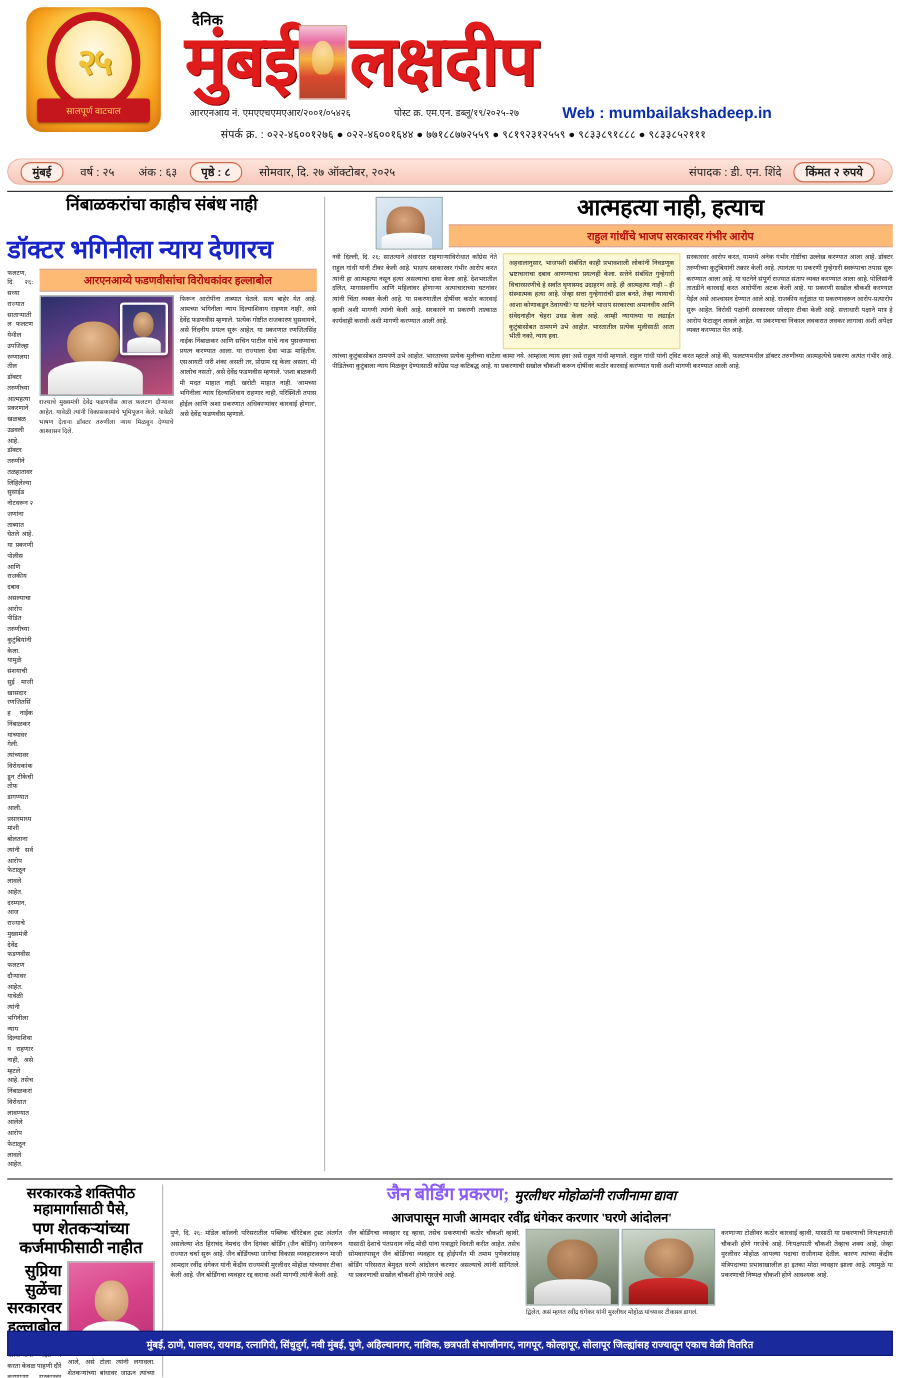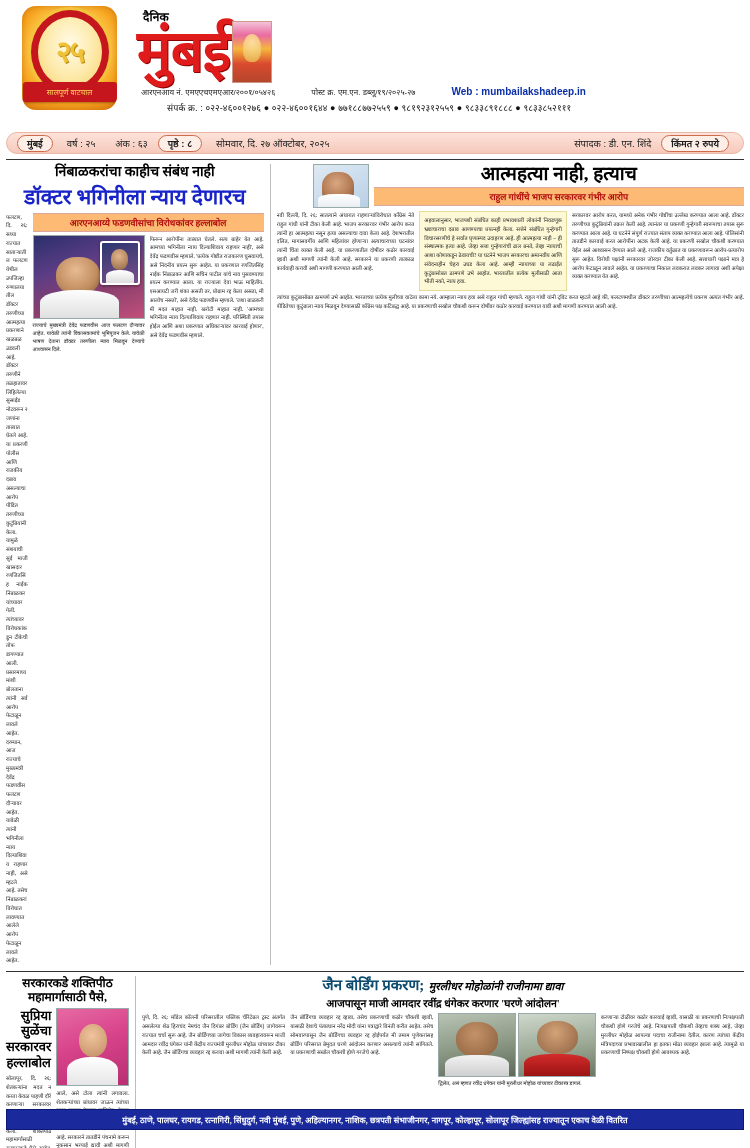--- a/index.html
+++ b/index.html
@@ -13,21 +13,21 @@
 
   
   .masthead {
     position: relative;
     height: 128px;
     display: flex;
     align-items: flex-start;
     padding: 6px 8px 0 8px;
   }
   .emblem {
-    width: 95px; height: 104px;
+    width: 112px; height: 104px;
     border-radius: 14px;
     background:
       radial-gradient(circle at 50% 42%, #fff7d0 0%, #ffd75e 38%, #f7a51f 68%, #e07c12 100%);
     position: relative;
     flex: 0 0 auto;
     margin-left: 14px;
     box-shadow: inset 0 0 6px rgba(180,90,0,.5);
     overflow: hidden;
   }
   .emblem .ring {
@@ -79,21 +79,21 @@
     content:""; position:absolute; left:50%; top:20%;
     transform:translateX(-50%);
     width: 18px; height: 28px; border-radius: 50% 50% 40% 40%;
     background: radial-gradient(circle at 50% 30%, #ffe9a8, #e8b44a);
     opacity:.85;
   }
   .regline {
     font-size: 8px; color:#1a1a1a; margin-top: 3px;
     display:flex; gap: 36px; align-items:center; padding-left: 4px;
   }
-  .regline .web { color:#0b2fa8; font-weight:bold; font-size:10px; }
+  .regline .web { color:#0b2fa8; font-weight:bold; font-size:13px; }
   .contactline {
     font-size: 9px; color:#111; margin-top: 4px; padding-left: 30px;
     letter-spacing: .1px;
   }
 
   
   .infobar {
     margin: 4px 6px 0 6px;
     height: 22px;
     border-radius: 11px;
@@ -121,21 +121,21 @@
     word-break: break-word;
   }
 
   .hl-black {
     font-family:"Liberation Serif", serif; font-weight:bold; color:#000;
   }
   .hl-blue {
     font-family:"Liberation Serif", serif; font-weight:bold; color:#1824c9;
   }
   .hl-red {
-    font-family:"Liberation Serif", serif; font-weight:bold; color:#0c4a6e;
+    font-family:"Liberation Serif", serif; font-weight:bold; color:#8b5cf6;
   }
   .subbar {
     background:#fdba74; color:#b31010; font-weight:bold;
     font-size:9px; text-align:center; padding:2px 0;
     font-family:"Liberation Serif", serif;
     border-top:1px solid #d8a79d; border-bottom:1px solid #d8a79d;
   }
 
   
   .photo { position:relative; overflow:hidden; border:1px solid #9aa; }
@@ -247,20 +247,21 @@
       <div class="ring"></div>
       <div class="num">२५</div>
       <div class="ribbon">सालपूर्ण वाटचाल</div>
     </div>
 
     <div class="titleblock">
       <div class="kicker">दैनिक</div>
       <div class="logoline">
         <span class="logo-text">मुंबई</span>
         <span class="ganesh"></span>
+        <span class="logo-text">लक्षदीप</span>
       </div>
       <div class="regline">
         <span>आरएनआय नं. एमएएचएमएआर/२००१/०५४२६</span>
         <span>पोस्ट क्र. एम.एन. डब्लू/१९/२०२५-२७</span>
         <span class="web">
           <span>Web :</span>
           <span>mumbailakshadeep.in</span>
         </span>
       </div>
       <div class="contactline">संपर्क क्र. : ०२२-४६००१२७६ ● ०२२-४६००१६४४ ● ७७१८८७७२५५९ ● ९८१९२३१२५५९ ● ९८३३८९१८८८ ● ९८३३८५२१११</div>
@@ -277,21 +278,21 @@
     <span class="seg">संपादक : डी. एन. शिंदे</span>
     <span class="pill">किंमत २ रुपये</span>
   </div>
 
   <hr class="rule">
 
   <div style="display:flex; padding:4px 6px 0 6px; gap:6px;">
 
     <div style="width:366px;">
       <div class="hl-black" style="font-size:14px; text-align:center; line-height:1.1;">निंबाळकरांचा काहीच संबंध नाही</div>
-      <div class="hl-blue" style="font-size:21px; text-align:center; line-height:1.15; margin-top:6px;font-family:Liberation Serif, serif;">डॉक्टर भगिनीला न्याय देणारच</div>
+      <div class="hl-blue" style="font-size:21px; text-align:left; line-height:1.15; margin-top:17px;font-family:Liberation Serif, serif;">डॉक्टर भगिनीला न्याय देणारच</div>
       <div style="display:flex; gap:5px; margin-top:3px;">
         <div class="body-col" style="width:128px;">फलटण, दि. २६: सध्या राज्यात साताऱ्यातील फलटण येथील उपजिल्हा रुग्णालयातील डॉक्टर तरुणीच्या आत्महत्या प्रकरणाने खळबळ उडवली आहे. डॉक्टर तरुणीने तळहातावर लिहिलेल्या सुसाईड नोटवरून २ जणांना ताब्यात घेतले आहे. या प्रकरणी पोलीस आणि राजकीय दबाव असल्याचा आरोप पीडित तरुणीच्या कुटुंबियांनी केला. यामुळे संशयाची सुई माजी खासदार रणजितसिंह नाईक निंबाळकर यांच्यावर गेली. त्यांच्यावर विरोधकांकडून टीकेची तोफ डागण्यात आली. प्रसारमाध्यमांशी बोलताना त्यांनी सर्व आरोप फेटाळून लावले आहेत. दरम्यान, आज राज्याचे मुख्यमंत्री देवेंद्र फडणवीस फलटण दौऱ्यावर आहेत. यावेळी त्यांनी भगिनीला न्याय दिल्याशिवाय राहणार नाही, असे म्हटले आहे. तसेच निंबाळकरांविरोधात लावण्यात आलेले आरोप फेटाळून लावले आहेत.</div>
         <div style="flex:1 1 auto;">
           <div class="subbar">आरएनआय्ये फडणवीसांचा विरोधकांवर हल्लाबोल</div>
           <div style="display:flex; gap:5px; margin-top:3px;">
             <div style="width:112px;">
               <div class="photo ph-fadnavis" style="width:112px; height:84px;">
                 <div class="inset-photo"></div>
               </div>
               <div class="photo-cap" style="margin-top:2px;">राज्याचे मुख्यमंत्री देवेंद्र फडणवीस आज फलटण दौऱ्यावर आहेत. यावेळी त्यांनी विकासकामांचे भूमिपूजन केले. यावेळी भाषण देताना डॉक्टर तरुणीला न्याय मिळवून देण्याचे आश्वासन दिले.</div>
@@ -320,20 +321,21 @@
       <div class="body-col" style="margin-top:2px;">त्यांच्या कुटुंबासोबत ठामपणे उभे आहोत. भारताच्या प्रत्येक मुलीच्या वाटेला कामा नये. आम्हाला न्याय हवा असे राहुल गांधी म्हणाले. राहुल गांधी यांनी ट्विट करत म्हटले आहे की, फलटणमधील डॉक्टर तरुणीच्या आत्महत्येचे प्रकरण अत्यंत गंभीर आहे. पीडितेच्या कुटुंबाला न्याय मिळवून देण्यासाठी काँग्रेस पक्ष कटिबद्ध आहे. या प्रकरणाची सखोल चौकशी करून दोषींवर कठोर कारवाई करण्यात यावी अशी मागणी करण्यात आली आहे.</div>
     </div>
   </div>
 
   <hr class="rule" style="margin-top:6px;">
 
   <div style="display:flex; padding:4px 6px 0 6px; gap:6px;">
 
     <div style="width:232px;">
       <div class="hl-black" style="font-size:12px; text-align:center; line-height:1.2;">सरकारकडे शक्तिपीठ महामार्गासाठी पैसे,</div>
+      <div class="hl-black" style="font-size:13.5px; text-align:center; line-height:1.2;">पण शेतकऱ्यांच्या कर्जमाफीसाठी नाहीत</div>
       <div style="display:flex; gap:5px; margin-top:3px;">
         <div style="width:110px;">
           <div class="hl-black" style="font-size:13px; text-align:right; line-height:1.2;">सुप्रिया सुळेंचा</div>
           <div class="hl-black" style="font-size:13px; text-align:center; line-height:1.2;">सरकारवर हल्लाबोल</div>
           <div class="body-col" style="margin-top:4px;">सोलापूर, दि. २६: शेतकऱ्यांना मदत न करता केवळ पाहणी दौरे करणाऱ्या सरकारवर खासदार सुप्रिया सुळे यांनी जोरदार टीका केली. शक्तिपीठ महामार्गासाठी सरकारकडे पैसे आहेत, पण शेतकऱ्यांच्या कर्जमाफीसाठी पैसे नाहीत का, असा सवाल त्यांनी उपस्थित केला. राज्यातील शेतकरी अतिवृष्टीमुळे हवालदिल झाला आहे. त्यांच्या हाता-तोंडाशी आलेला घास निसर्गाने हिरावून घेतला आहे. अशा परिस्थितीत सरकारने तातडीने मदत जाहीर करायला हवी होती.</div>
         </div>
         <div style="flex:1 1 auto;">
           <div class="photo ph-sule" style="width:100%; height:78px;"></div>
           <div class="body-col" style="margin-top:3px;">आले, असे टोला त्यांनी लगावला. शेतकऱ्यांच्या बांधावर जाऊन त्यांच्या व्यथा जाणून घेतल्या पाहिजेत. केवळ फोटोसेशन करून काहीच होणार नाही. शेतकऱ्यांना प्रत्यक्ष मदतीची गरज आहे. सरकारने तातडीने पंचनामे करून नुकसान भरपाई द्यावी अशी मागणी त्यांनी केली. राज्यातील अनेक जिल्ह्यांमध्ये मोठ्या प्रमाणात पिकांचे नुकसान झाले आहे. सोयाबीन, कापूस, ऊस या पिकांना मोठा फटका बसला आहे. सरकारने हेक्टरी भरीव मदत जाहीर करावी अशी मागणी करण्यात आली आहे.</div>
         </div>

